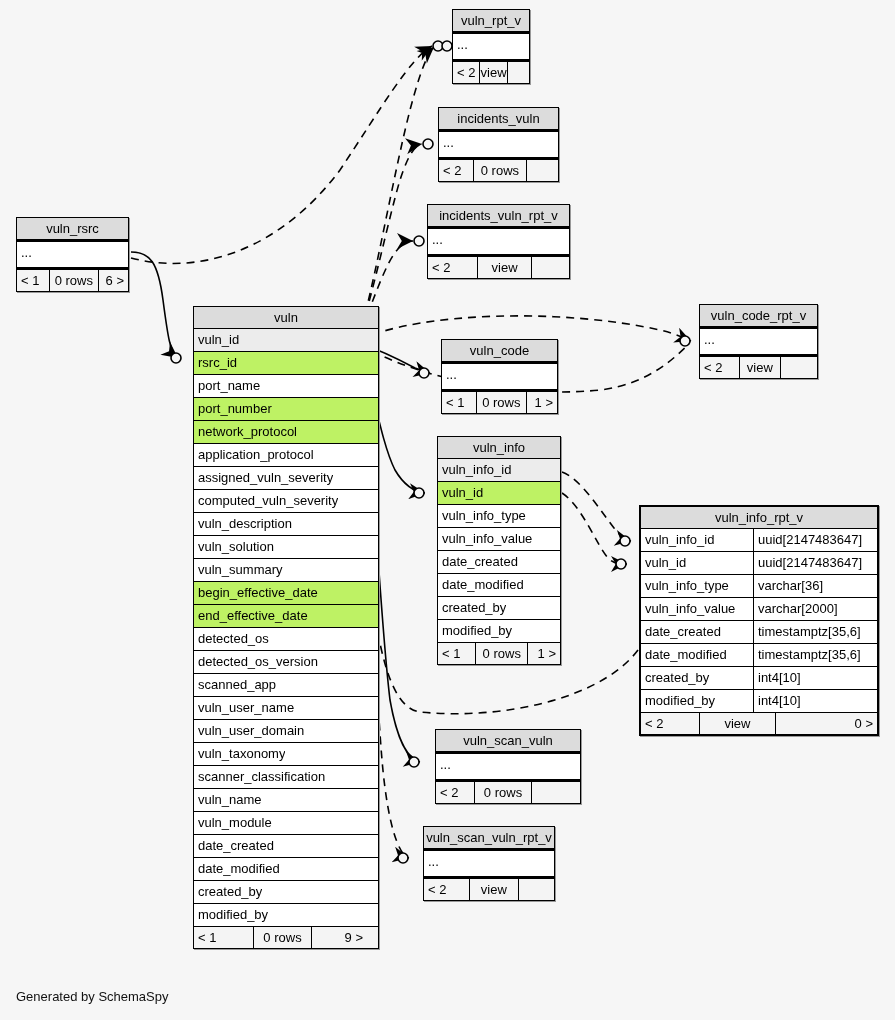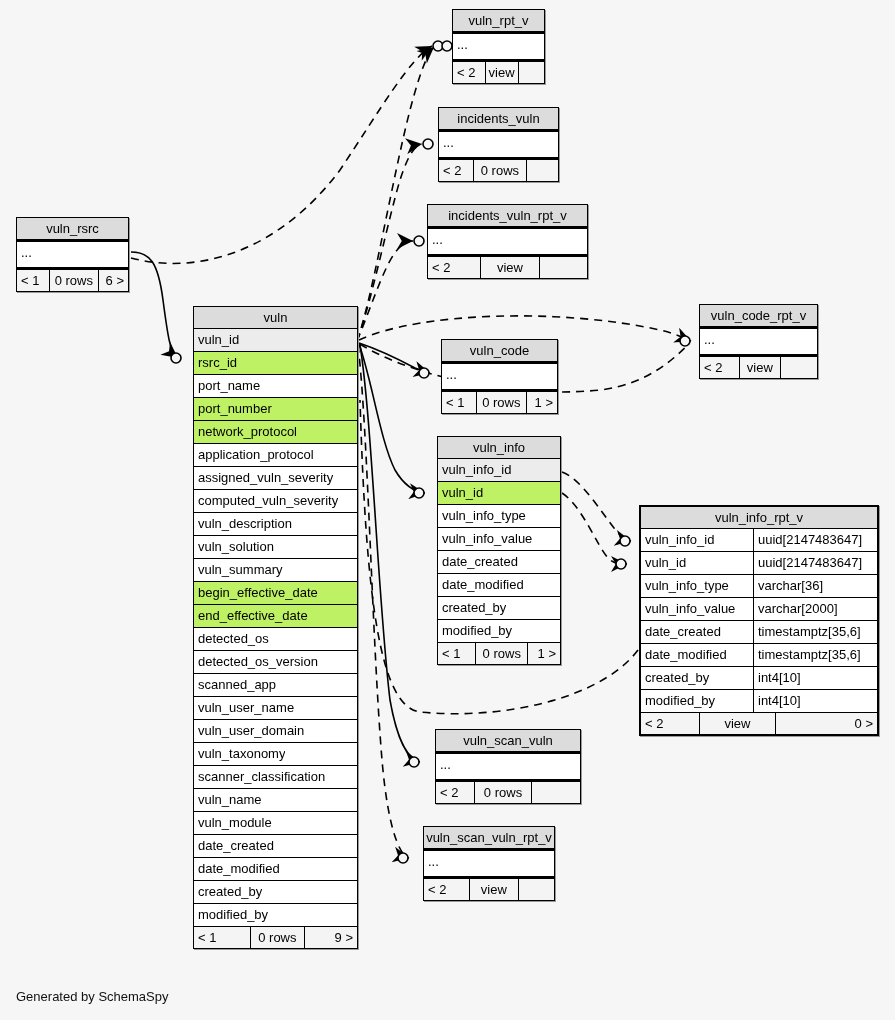--- a/index.html
+++ b/index.html
@@ -171,21 +171,21 @@
     <div class="row ellipsis">
       <span class="cname">...</span>
     </div>
     <div class="footer">
       <div class="f-left" style="width:31px;">&lt; 1</div>
       <div class="f-mid" style="width:52px;">0 rows</div>
       <div class="f-right" style="width:28px;">6 &gt;</div>
     </div>
   </div>
 
-  <div class="table-box" style="left:452px; top:9px; width:93px;">
+  <div class="table-box" style="left:452px; top:9px; width:78px;">
     <div class="tbl-title">vuln_rpt_v</div>
     <div class="row ellipsis">
       <span class="cname">...</span>
     </div>
     <div class="footer">
       <div class="f-left" style="width:31px;">&lt; 2</div>
       <div class="f-mid" style="width:36px;">view</div>
       <div class="f-right" style="width:24px;"></div>
     </div>
   </div>
@@ -195,21 +195,21 @@
     <div class="row ellipsis">
       <span class="cname">...</span>
     </div>
     <div class="footer">
       <div class="f-left" style="width:33px;">&lt; 2</div>
       <div class="f-mid" style="width:56px;">0 rows</div>
       <div class="f-right" style="width:30px;"></div>
     </div>
   </div>
 
-  <div class="table-box" style="left:427px; top:204px; width:161px;">
+  <div class="table-box" style="left:427px; top:204px; width:143px;">
     <div class="tbl-title">incidents_vuln_rpt_v</div>
     <div class="row ellipsis">
       <span class="cname">...</span>
     </div>
     <div class="footer">
       <div class="f-left" style="width:48px;">&lt; 2</div>
       <div class="f-mid" style="width:58px;">view</div>
       <div class="f-right" style="width:35px;"></div>
     </div>
   </div>
@@ -255,21 +255,21 @@
     <div class="row ellipsis">
       <span class="cname">...</span>
     </div>
     <div class="footer">
       <div class="f-left" style="width:50px;">&lt; 2</div>
       <div class="f-mid" style="width:60px;">view</div>
       <div class="f-right" style="width:38px;"></div>
     </div>
   </div>
 
-  <div class="table-box" style="left:193px; top:306px; width:165px;">
+  <div class="table-box" style="left:193px; top:306px; width:186px;">
     <div class="tbl-title">vuln</div>
     <div class="tbl-rows">
         <div class="row pk">
           <span class="cname">vuln_id</span>
         </div>
         <div class="row fk">
           <span class="cname">rsrc_id</span>
         </div>
         <div class="row">
           <span class="cname">port_name</span>

